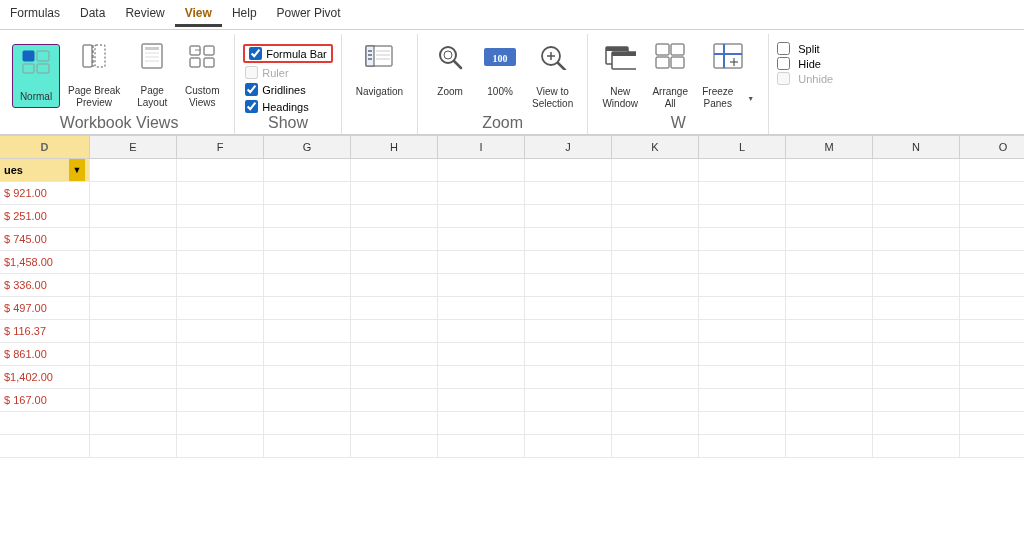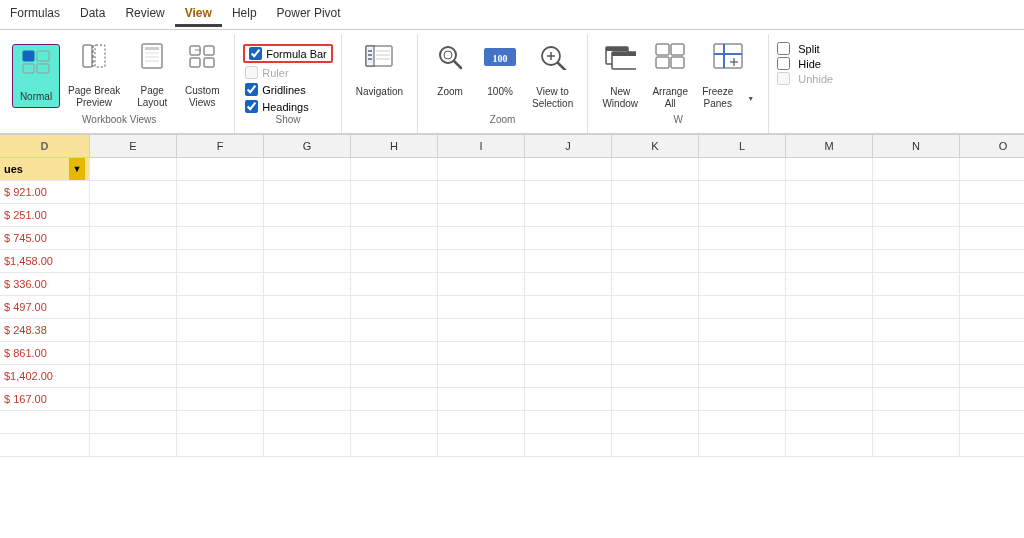--- a/index.html
+++ b/index.html
@@ -32,24 +32,24 @@
     .ribbon-group {
       display: flex;
       flex-direction: column;
       align-items: center;
       padding: 0 8px;
       border-right: 1px solid #e0e0e0;
       position: relative;
     }
     .ribbon-group:last-child { border-right: none; }
     .ribbon-group-label {
-      font-size: 10px;
+      font-size: 16px;
       color: #666;
       margin-top: auto;
-      padding-bottom: 8px;
+      padding-bottom: 2px;
       text-align: center;
     }
     .ribbon-buttons {
       display: flex;
       align-items: flex-start;
       gap: 2px;
       flex: 1;
       padding-top: 4px;
     }
 
@@ -568,21 +568,21 @@
           <div class="cell"></div>
           <div class="cell"></div>
           <div class="cell"></div>
           <div class="cell"></div>
           <div class="cell"></div>
           <div class="cell"></div>
           <div class="cell"></div>
           <div class="cell"></div>
         </div>
         <div class="grid-row">
-          <div class="cell cell-d">$ 248.38</div>
+          <div class="cell cell-d">$ 116.37</div>
           <div class="cell"></div>
           <div class="cell"></div>
           <div class="cell"></div>
           <div class="cell"></div>
           <div class="cell"></div>
           <div class="cell"></div>
           <div class="cell"></div>
           <div class="cell"></div>
           <div class="cell"></div>
           <div class="cell"></div>

